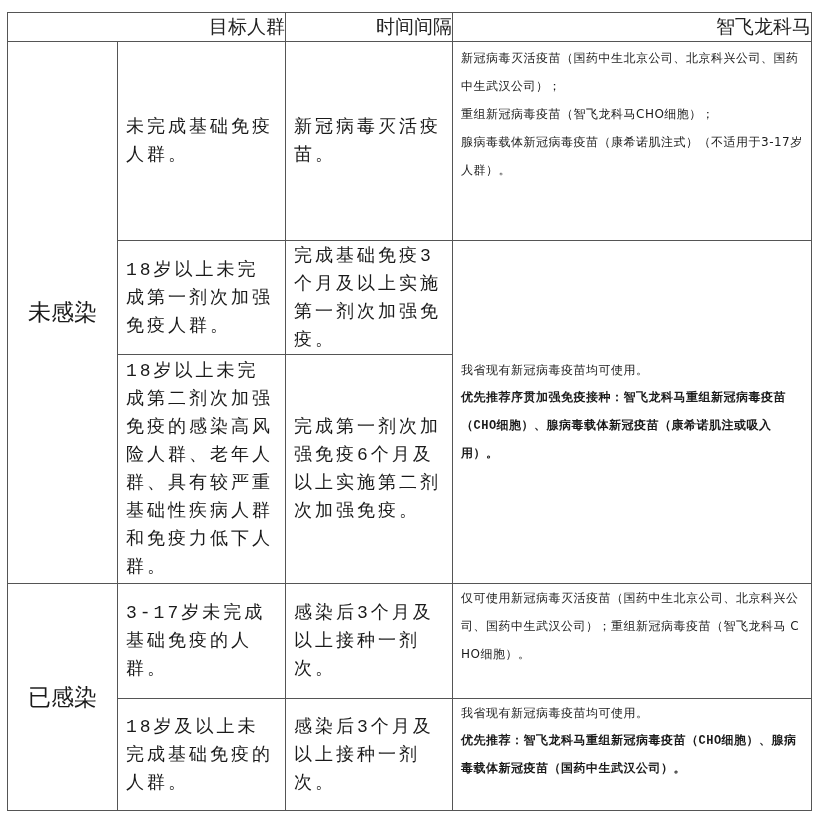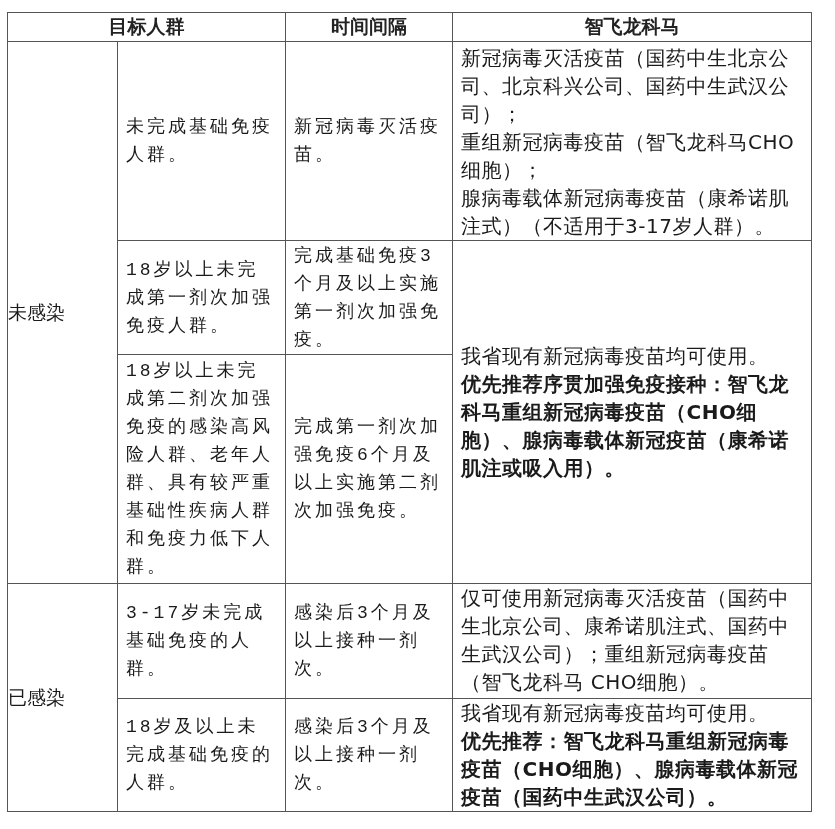--- a/index.html
+++ b/index.html
@@ -1,29 +1,29 @@
 <!DOCTYPE html>
 <html><head>
 <meta charset="utf-8">
 <style>
   html, body { margin: 0; padding: 0; background: #ffffff; }
   body { width: 835px; height: 829px; position: relative; overflow: hidden;
          font-family: "DejaVu Sans", "Liberation Sans", sans-serif; color: #1a1a1a; }
   .tbl { position: absolute; left: 7px; top: 12px; border-collapse: collapse; table-layout: fixed; }
   .tbl td, .tbl th { border: 1px solid #555; padding: 0; vertical-align: middle; }
-  .tbl th { font-weight: bold; font-size: 19px; text-align: center; height: 28px; color: #222; }
+  .tbl th { font-weight: normal; font-size: 19px; text-align: right; height: 28px; color: #222; }
   .c1 { width: 110px; }
   .c2 { width: 168px; }
   .c3 { width: 167px; }
   .c4 { width: 359px; }
-  .group { text-align: left; font-size: 19px; font-family: Liberation Sans, sans-serif; }
+  .group { text-align: center; font-size: 23px; font-family: Liberation Sans, sans-serif; }
   .cell { font-size: 18px; line-height: 28px; padding: 0 8px !important; letter-spacing: 3px; word-break: break-all; font-family: Liberation Mono, monospace; }
-  .vac { font-size: 20px; line-height: 28px; padding: 0 8px !important; letter-spacing: 0.5px; word-break: break-all; vertical-align: top !important; }
+  .vac { font-size: 12px; line-height: 28px; padding: 0 8px !important; letter-spacing: 0.5px; word-break: break-all; vertical-align: top !important; }
   .vac p { margin: 0; }
-  .bold { font-weight: bold; }
+  .bold { font-weight: bold; font-family: Liberation Mono, monospace; }
   .vtop { vertical-align: top !important; padding-top: 2px !important; }
 </style>
 </head>
 <body>
 
 <table class="tbl">
   <colgroup>
     <col class="c1">
       <col class="c2">
       <col class="c3">
@@ -59,21 +59,21 @@
     <tr style="height:229px;">
       <td class="cell">18岁以上未完成第二剂次加强免疫的感染高风险人群、老年人群、具有较严重基础性疾病人群和免疫力低下人群。</td>
       <td class="cell">完成第一剂次加强免疫6个月及以上实施第二剂次加强免疫。</td>
     </tr>
 
     <tr style="height:115px;">
       <td rowspan="2" class="group">已感染</td>
       <td class="cell">3-17岁未完成基础免疫的人群。</td>
       <td class="cell">感染后3个月及以上接种一剂次。</td>
       <td class="vac">
-        <p>仅可使用新冠病毒灭活疫苗（国药中生北京公司、康希诺肌注式、国药中生武汉公司）；重组新冠病毒疫苗（智飞龙科马 CHO细胞）。</p>
+        <p>仅可使用新冠病毒灭活疫苗（国药中生北京公司、北京科兴公司、国药中生武汉公司）；重组新冠病毒疫苗（智飞龙科马 CHO细胞）。</p>
       </td>
     </tr>
     <tr style="height:112px;">
       <td class="cell">18岁及以上未完成基础免疫的人群。</td>
       <td class="cell">感染后3个月及以上接种一剂次。</td>
       <td class="vac">
         <p>我省现有新冠病毒疫苗均可使用。</p>
         <p class="bold">优先推荐：智飞龙科马重组新冠病毒疫苗（CHO细胞）、腺病毒载体新冠疫苗（国药中生武汉公司）。</p>
       </td>
     </tr>

